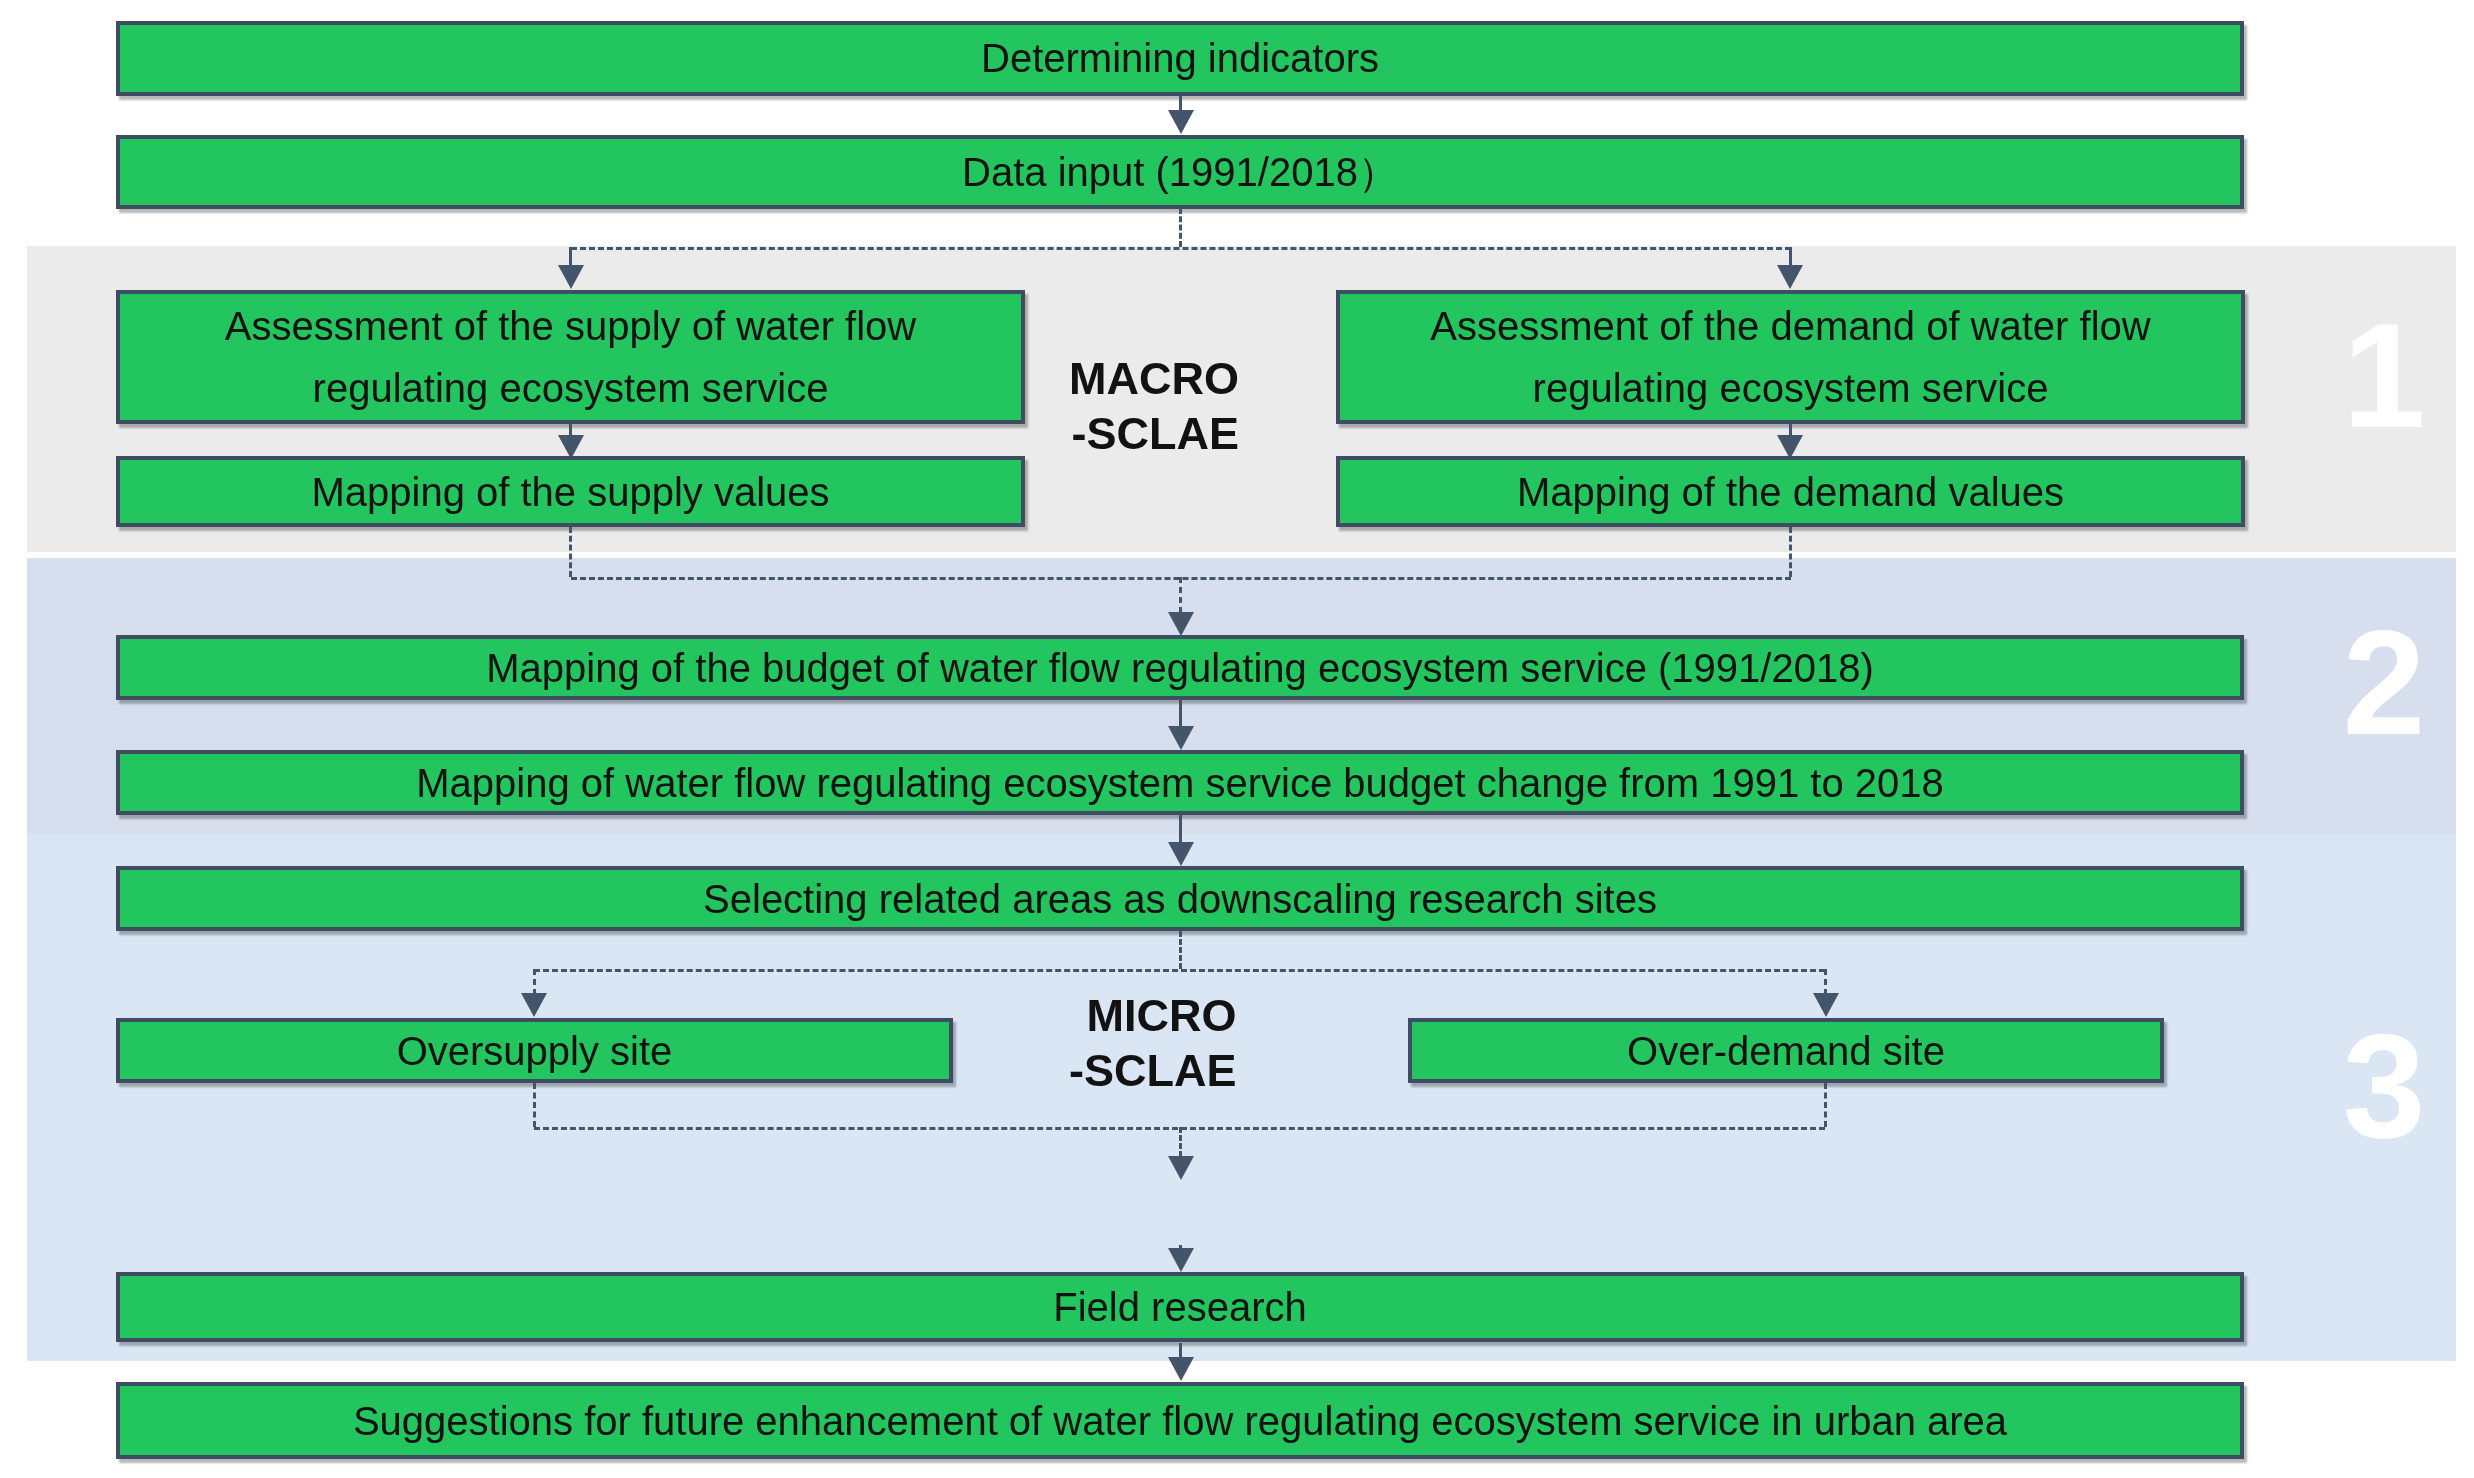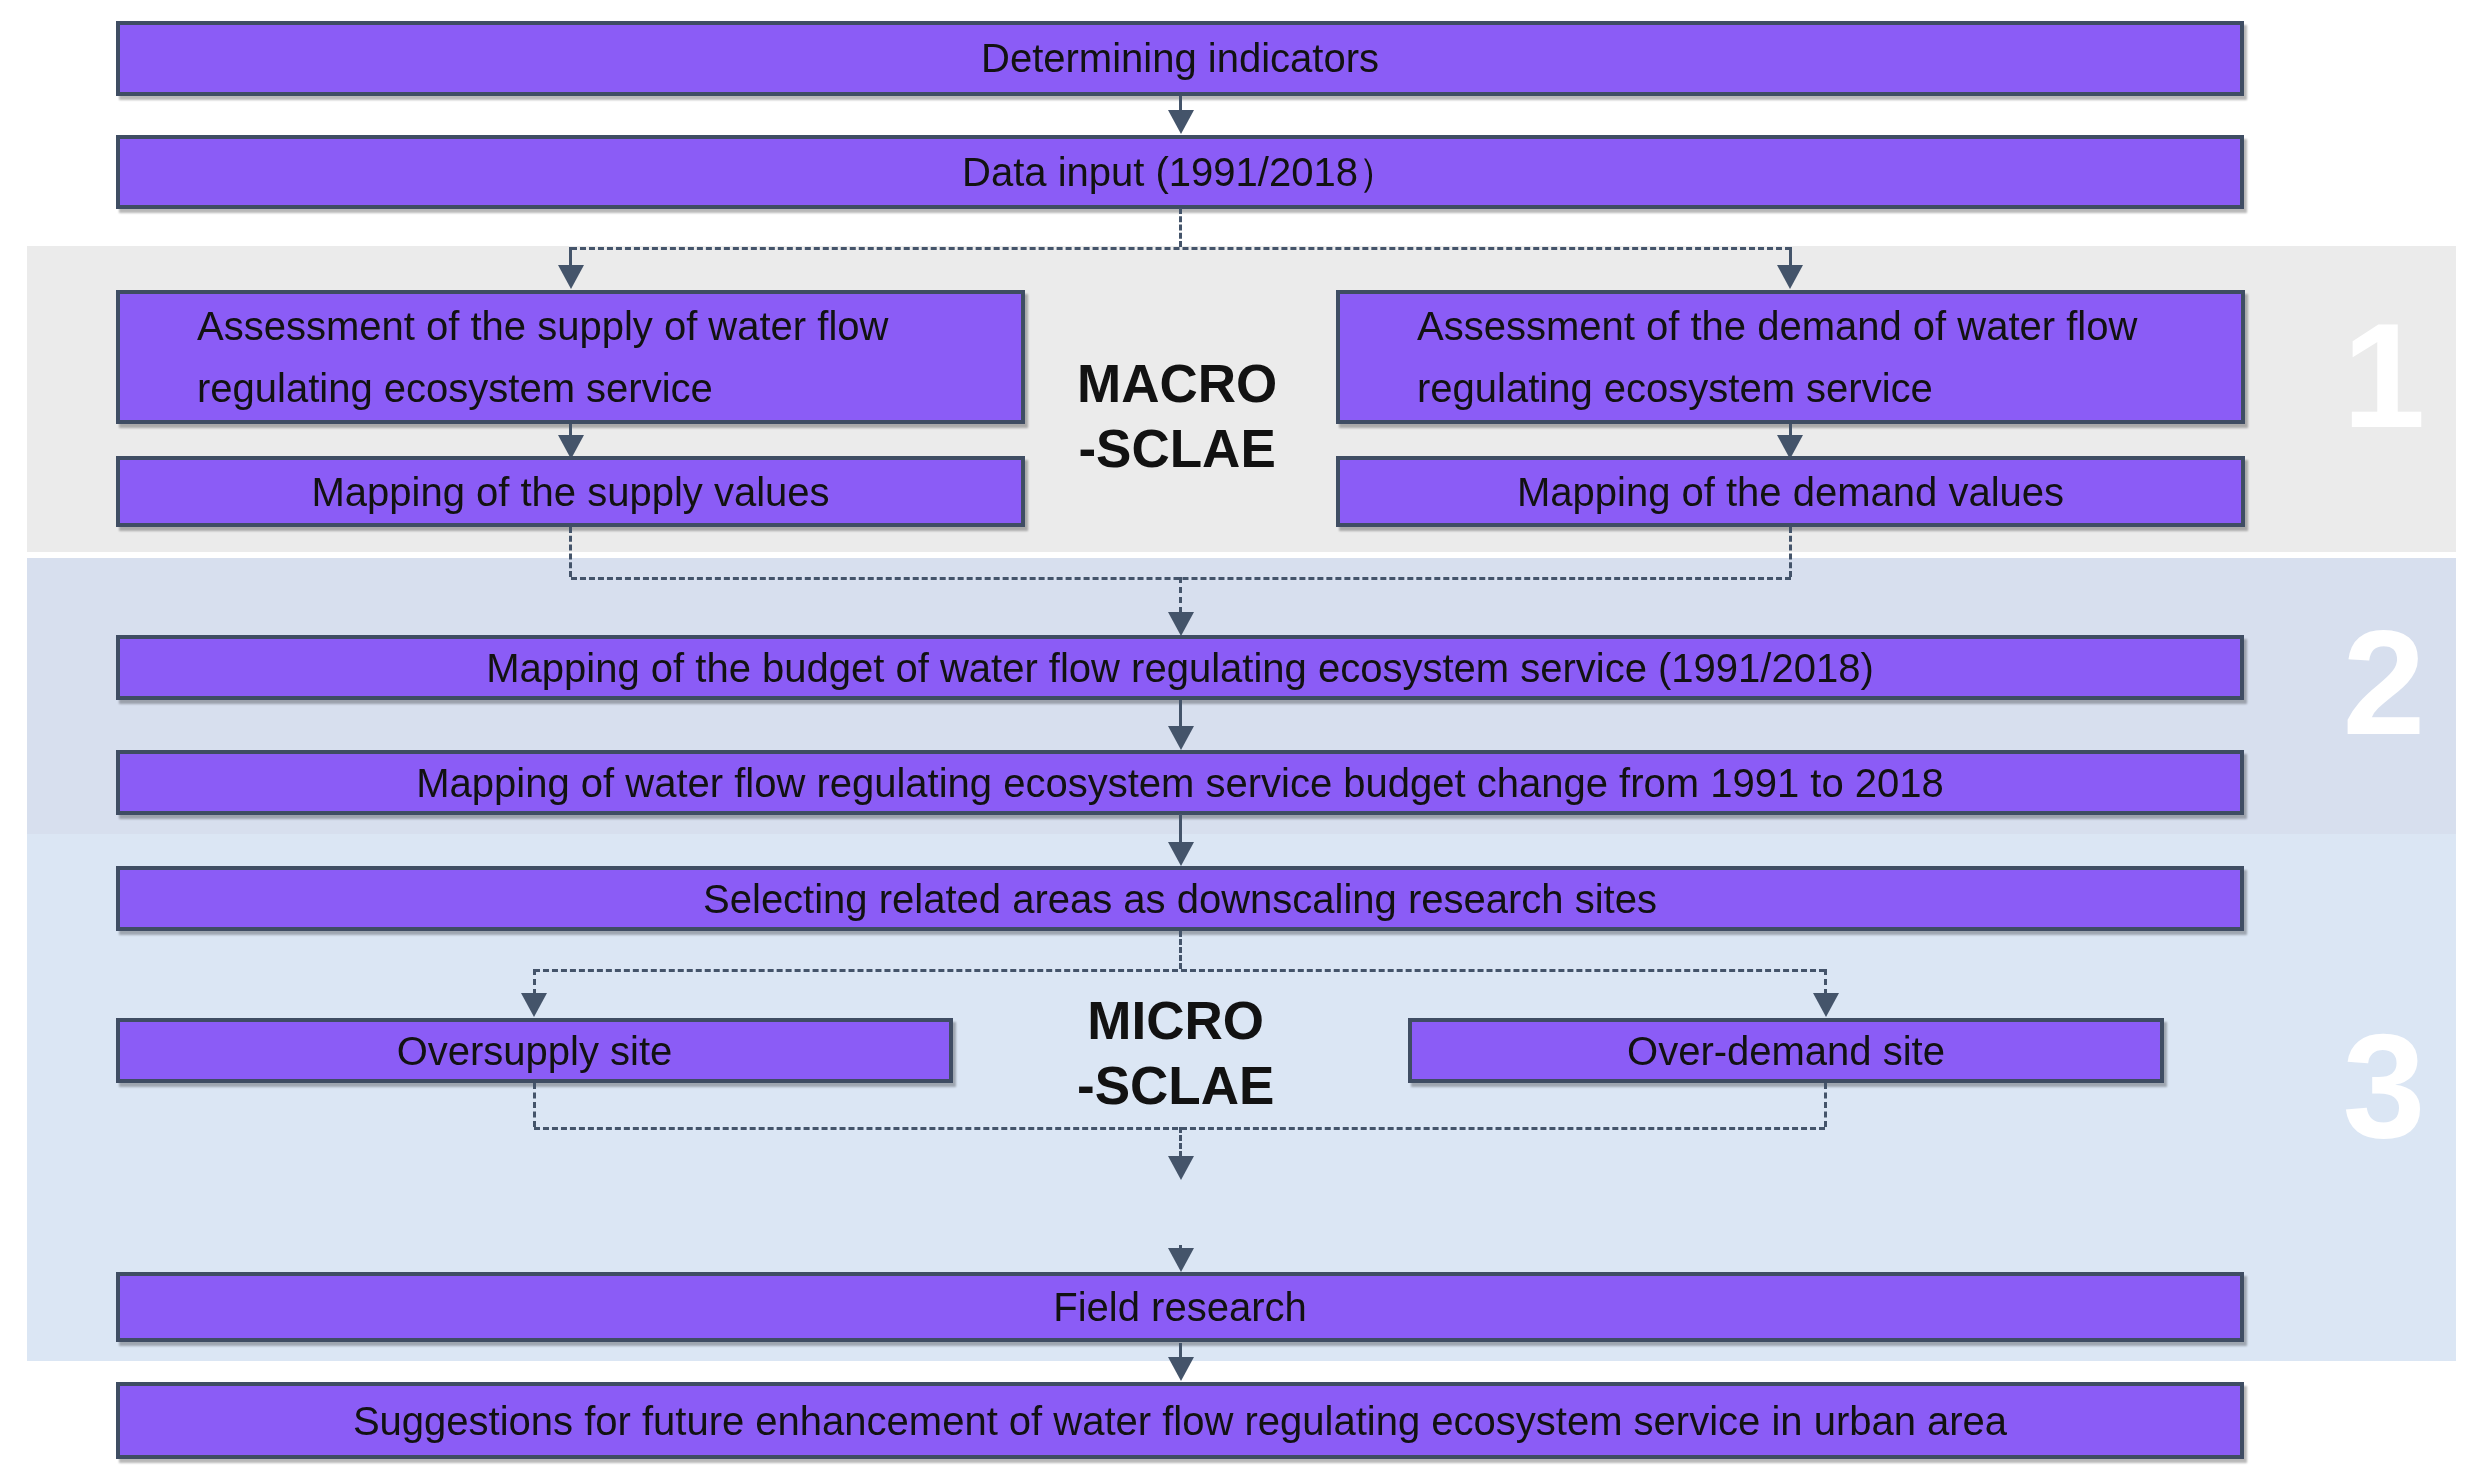--- a/index.html
+++ b/index.html
@@ -17,33 +17,33 @@
     overflow:hidden;
   }
   .band{position:absolute;left:27px;width:2429px;}
   .band-number{
     position:absolute;width:232px;text-align:center;
     font-size:149px;font-weight:bold;color:#ffffff;line-height:1;
     user-select:none;
   }
   .box{
     position:absolute;
-    background:#8b5cf6;
+    background:#22c55e;
     border:4.8px solid var(--border);
     box-shadow:3.4px 4.1px 2px rgba(0,0,0,0.28);
     display:flex;align-items:center;justify-content:center;
-    text-align:left;
+    text-align:center;
     font-size:40px;line-height:1.5;
     box-sizing:border-box;
   }
   .box.two-line{line-height:1.55;padding:16px 77px;}
   .scale-label{
     position:absolute;
-    font-size:53px;font-weight:bold;line-height:1.22;
-    text-align:center;white-space:pre-line;margin-left:8px;
+    font-size:45px;font-weight:bold;line-height:1.22;
+    text-align:right;white-space:pre-line;
   }
   .vline{position:absolute;width:0;border-left:3.4px solid var(--conn);}
   .vdash{position:absolute;width:0;border-left:3.4px dashed var(--conn);}
   .hdash{position:absolute;height:0;border-top:3.4px dashed var(--conn);}
   .ahead{
     position:absolute;width:0;height:0;
     border-left:13px solid transparent;
     border-right:13px solid transparent;
     border-top:24.6px solid var(--conn);
   }

